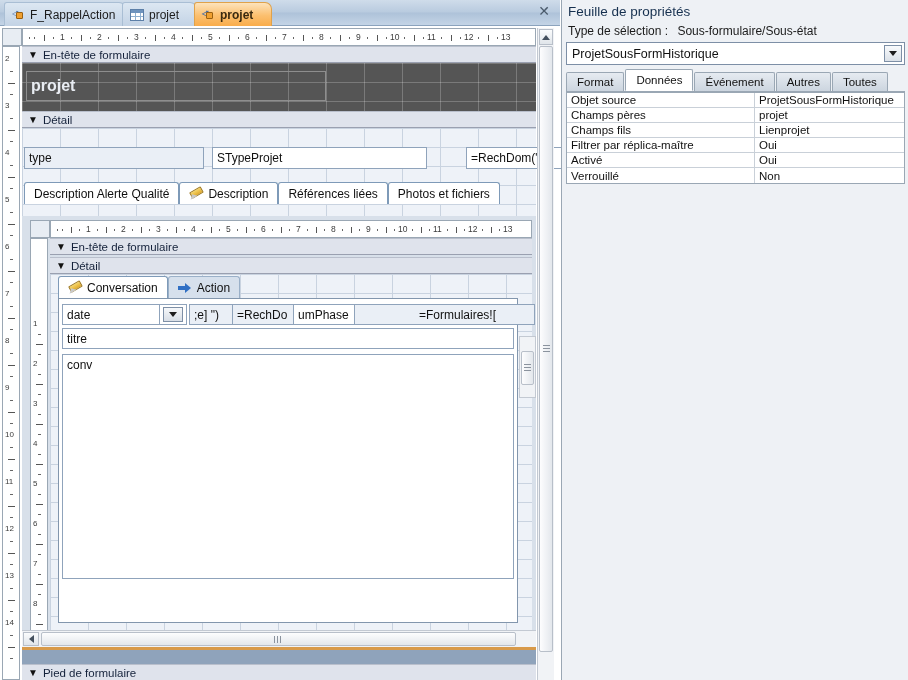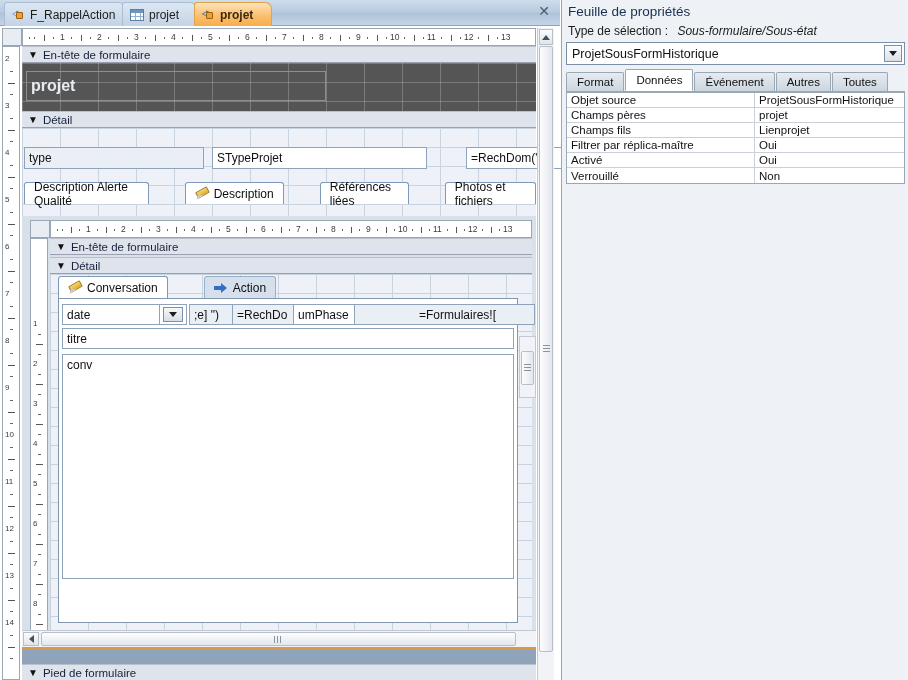--- a/index.html
+++ b/index.html
@@ -128,21 +128,21 @@
   }
   .combo-arrow {
     position:absolute; right:2px; top:2px; bottom:2px; width:17px;
     background:linear-gradient(to bottom,#f6f8fa,#d8dee6);
     border:1px solid #7d8fa6; display:flex; align-items:center; justify-content:center;
   }
   .combo-arrow::after {
     content:""; border-left:4px solid transparent; border-right:4px solid transparent;
     border-top:5px solid #1d1d1d;
   }
-  .tabctl-row { position:absolute; display:flex;gap:36px; }
+  .tabctl-row { position:absolute; display:flex; }
   .ftab {
     height:22px; display:flex; align-items:center; gap:5px;
     padding:0 9px; font-size:12px; color:#0f0f0f;
     border:1px solid #9ab0c8; border-bottom:none; background:#d6e0ec;
     border-top-left-radius:3px; border-top-right-radius:3px;
   }
   .ftab.sel { background:#ffffff; border-color:#7e9ab8; }
   .pencil-icon {
     display:inline-block; width:14px; height:13px; position:relative; transform:rotate(-2deg);
   }
@@ -618,21 +618,21 @@
         <span class="grip"></span>
       </div>
     </div>
   </div>
 
   <div class="propsheet">
     <div class="ps-title">Feuille de propriétés</div>
 
     <div class="ps-seltype">
       <span>Type de sélection :</span>
-      <span style="margin-left:6px;font-style:italic;">Sous-formulaire/Sous-état</span>
+      <span style="margin-left:6px;">Sous-formulaire/Sous-état</span>
     </div>
 
     <div class="ps-combo">
       <span>ProjetSousFormHistorique</span>
       <span class="arrowbox"></span>
     </div>
 
     <div class="ps-tabs">
       <div class="ps-tab">
           <span>Format</span>

